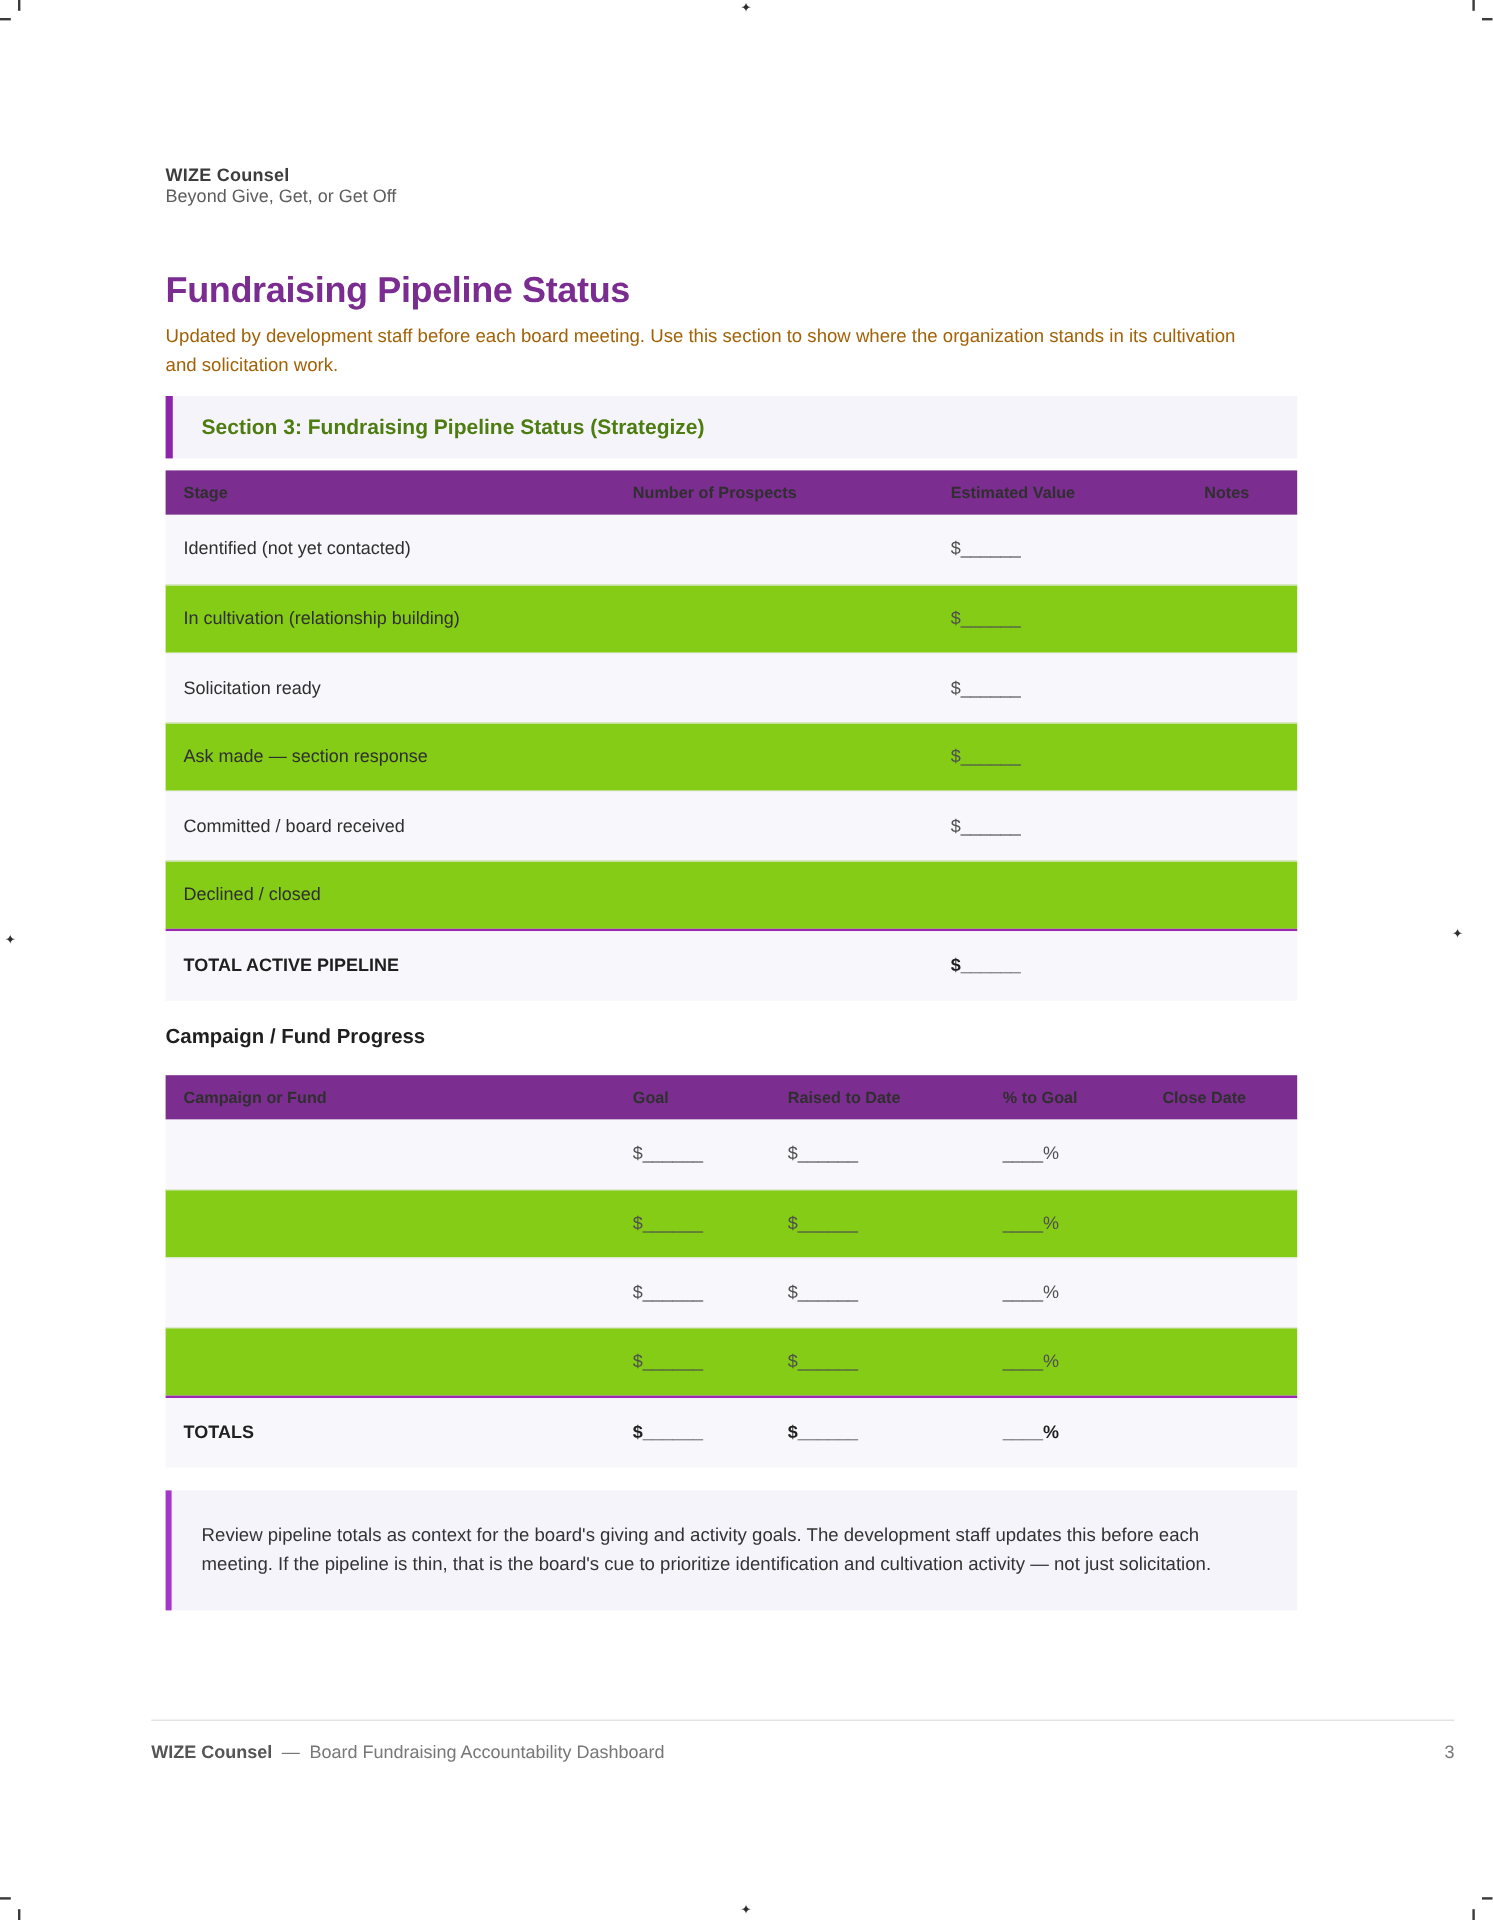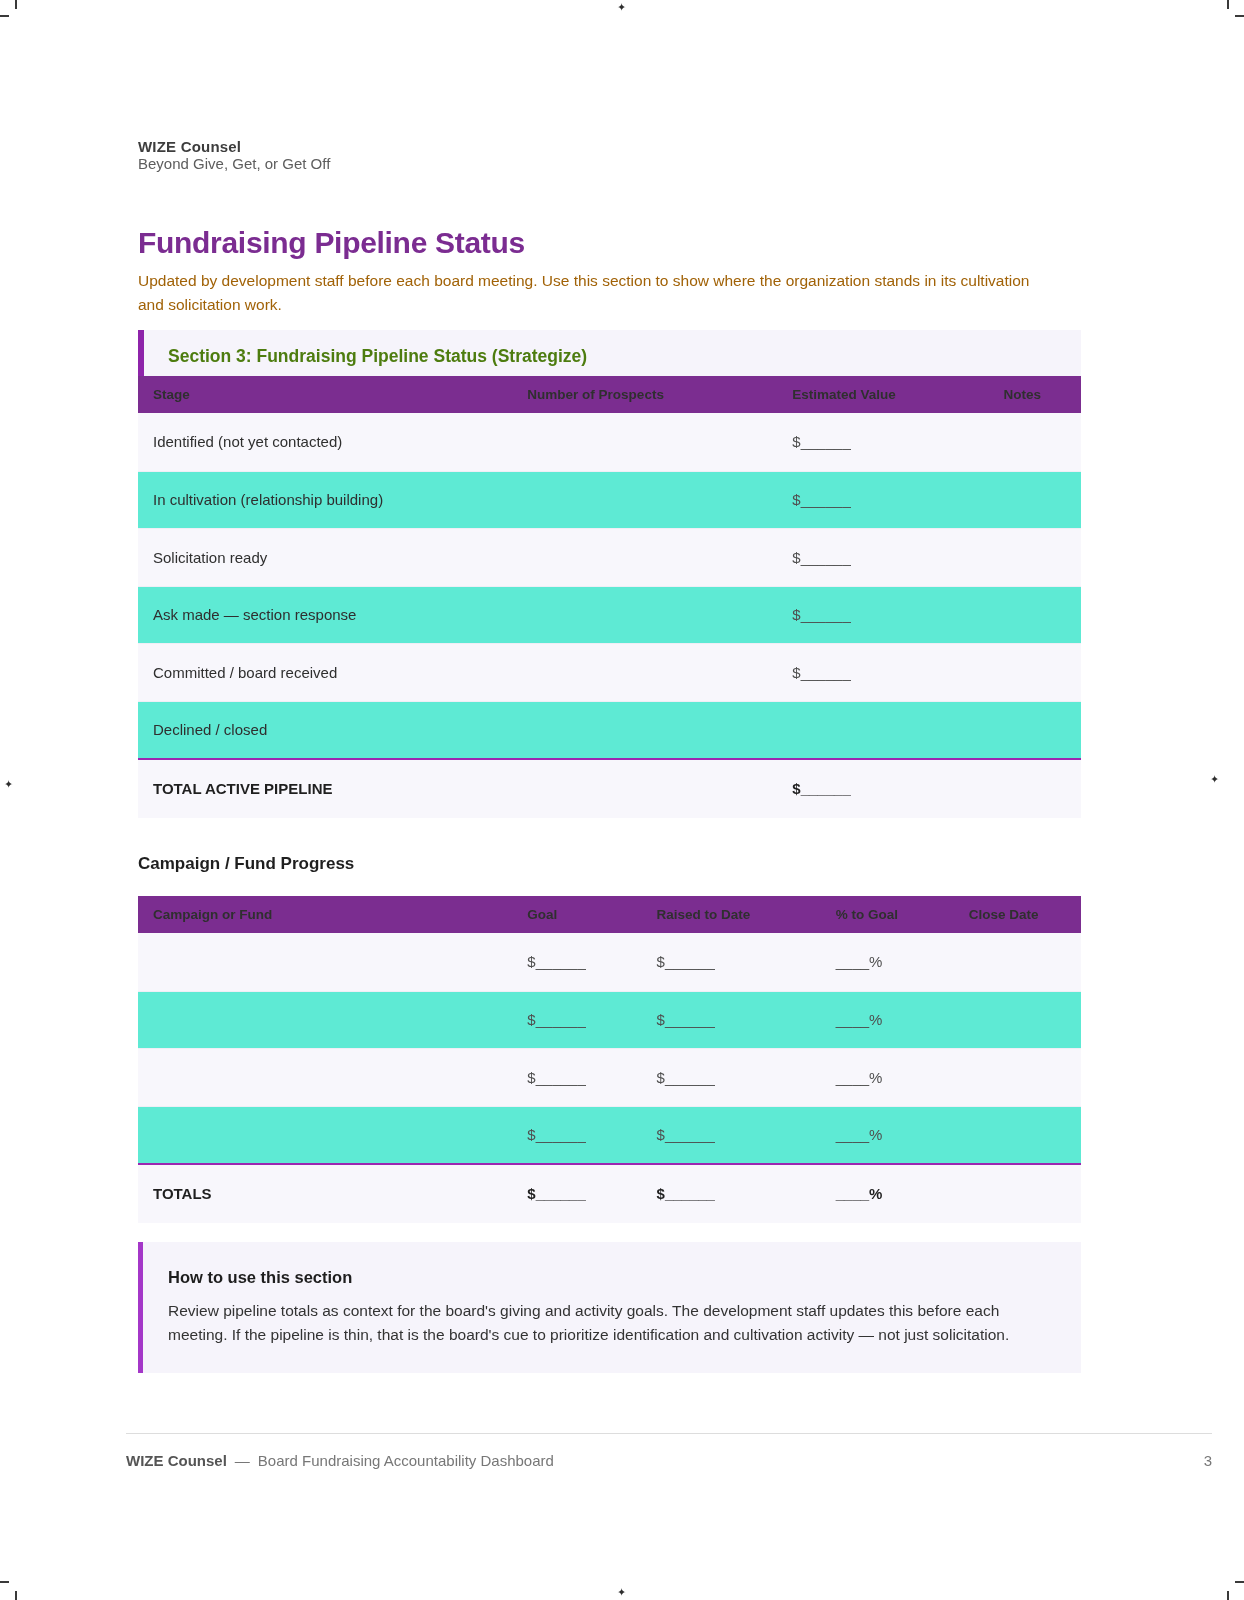--- a/index.html
+++ b/index.html
@@ -23,30 +23,30 @@
   
   .section-banner {
     position:absolute; top:330px; left:0; width:943px; height:52px;
     background:#f6f4fb; border-left:6px solid #8e24aa; display:flex; align-items:center;
   }
   .section-banner-label { font-size:17.5px; font-weight:bold; color:#4d7c0f; padding-left:24px; }
   
   .tbl { position:absolute; left:0; width:943px; }
   .tbl-head { display:grid; background:#7b2d90; color:#ffffff; height:37px; align-items:center; }
   .tbl-head .cell { font-size:13.5px; font-weight:bold; }
-  .trow { display:grid; height:57.5px; align-items:center; background:#5eead4; border-top:1px solid #f0eef6; }
+  .trow { display:grid; height:57.5px; align-items:center; background:#84cc16; border-top:1px solid #f0eef6; }
   .trow.alt { background:#f8f7fc; }
   .cell { padding-left:15px; font-size:15px; color:#2f2f2f; }
   .grid1 { grid-template-columns:39.7% 28.1% 22.4% 9.8%; }
   .grid2 { grid-template-columns:39.7% 13.7% 19.0% 14.1% 13.5%; }
   .blank { color:#4f4f4f; letter-spacing:0; }
   .purple-divider { height:2px; background:#9c27b0; }
   .total-row { background:#f8f7fc; }
   .total-row .cell { font-weight:bold; color:#1f1f1f; }
-  .t1 { top:376px; }
+  .t1 { top:392px; }
   .campaign-heading { position:absolute; top:854px; left:0; font-size:17px; font-weight:bold; color:#1f1f1f;text-align:right; }
   .t2 { top:896px; }
   
   .callout {
     position:absolute; top:1242px; left:0; width:943px;
     background:#f6f4fb; border-left:5px solid #a437c8; padding:26px 30px 26px 25px;
   }
   .callout-heading { font-size:16.5px; font-weight:bold; color:#1e1e1e; margin-bottom:12px; }
   .callout-body { font-size:15.5px; line-height:1.55; color:#333333; width:885px; }
   
@@ -187,21 +187,20 @@
       <div class="trow total-row grid2" style="border-top:none;">
         <div class="cell">TOTALS</div>
         <div class="cell blank" style="font-weight:bold;">$______</div>
         <div class="cell blank" style="font-weight:bold;">$______</div>
         <div class="cell blank" style="font-weight:bold;">____%</div>
         <div class="cell"></div>
       </div>
     </div>
 
     <div class="callout">
-      <div class="callout-heading">How to use this section</div>
       <div class="callout-body">Review pipeline totals as context for the board's giving and activity goals. The development staff updates this before each meeting. If the pipeline is thin, that is the board's cue to prioritize identification and cultivation activity — not just solicitation.</div>
     </div>
   </div>
 
   <div class="footer-rule"></div>
   <div class="footer">
     <div class="footer-left">
       <span class="footer-brand">WIZE Counsel</span>
       <span>—</span>
       <span>Board Fundraising Accountability Dashboard</span>

